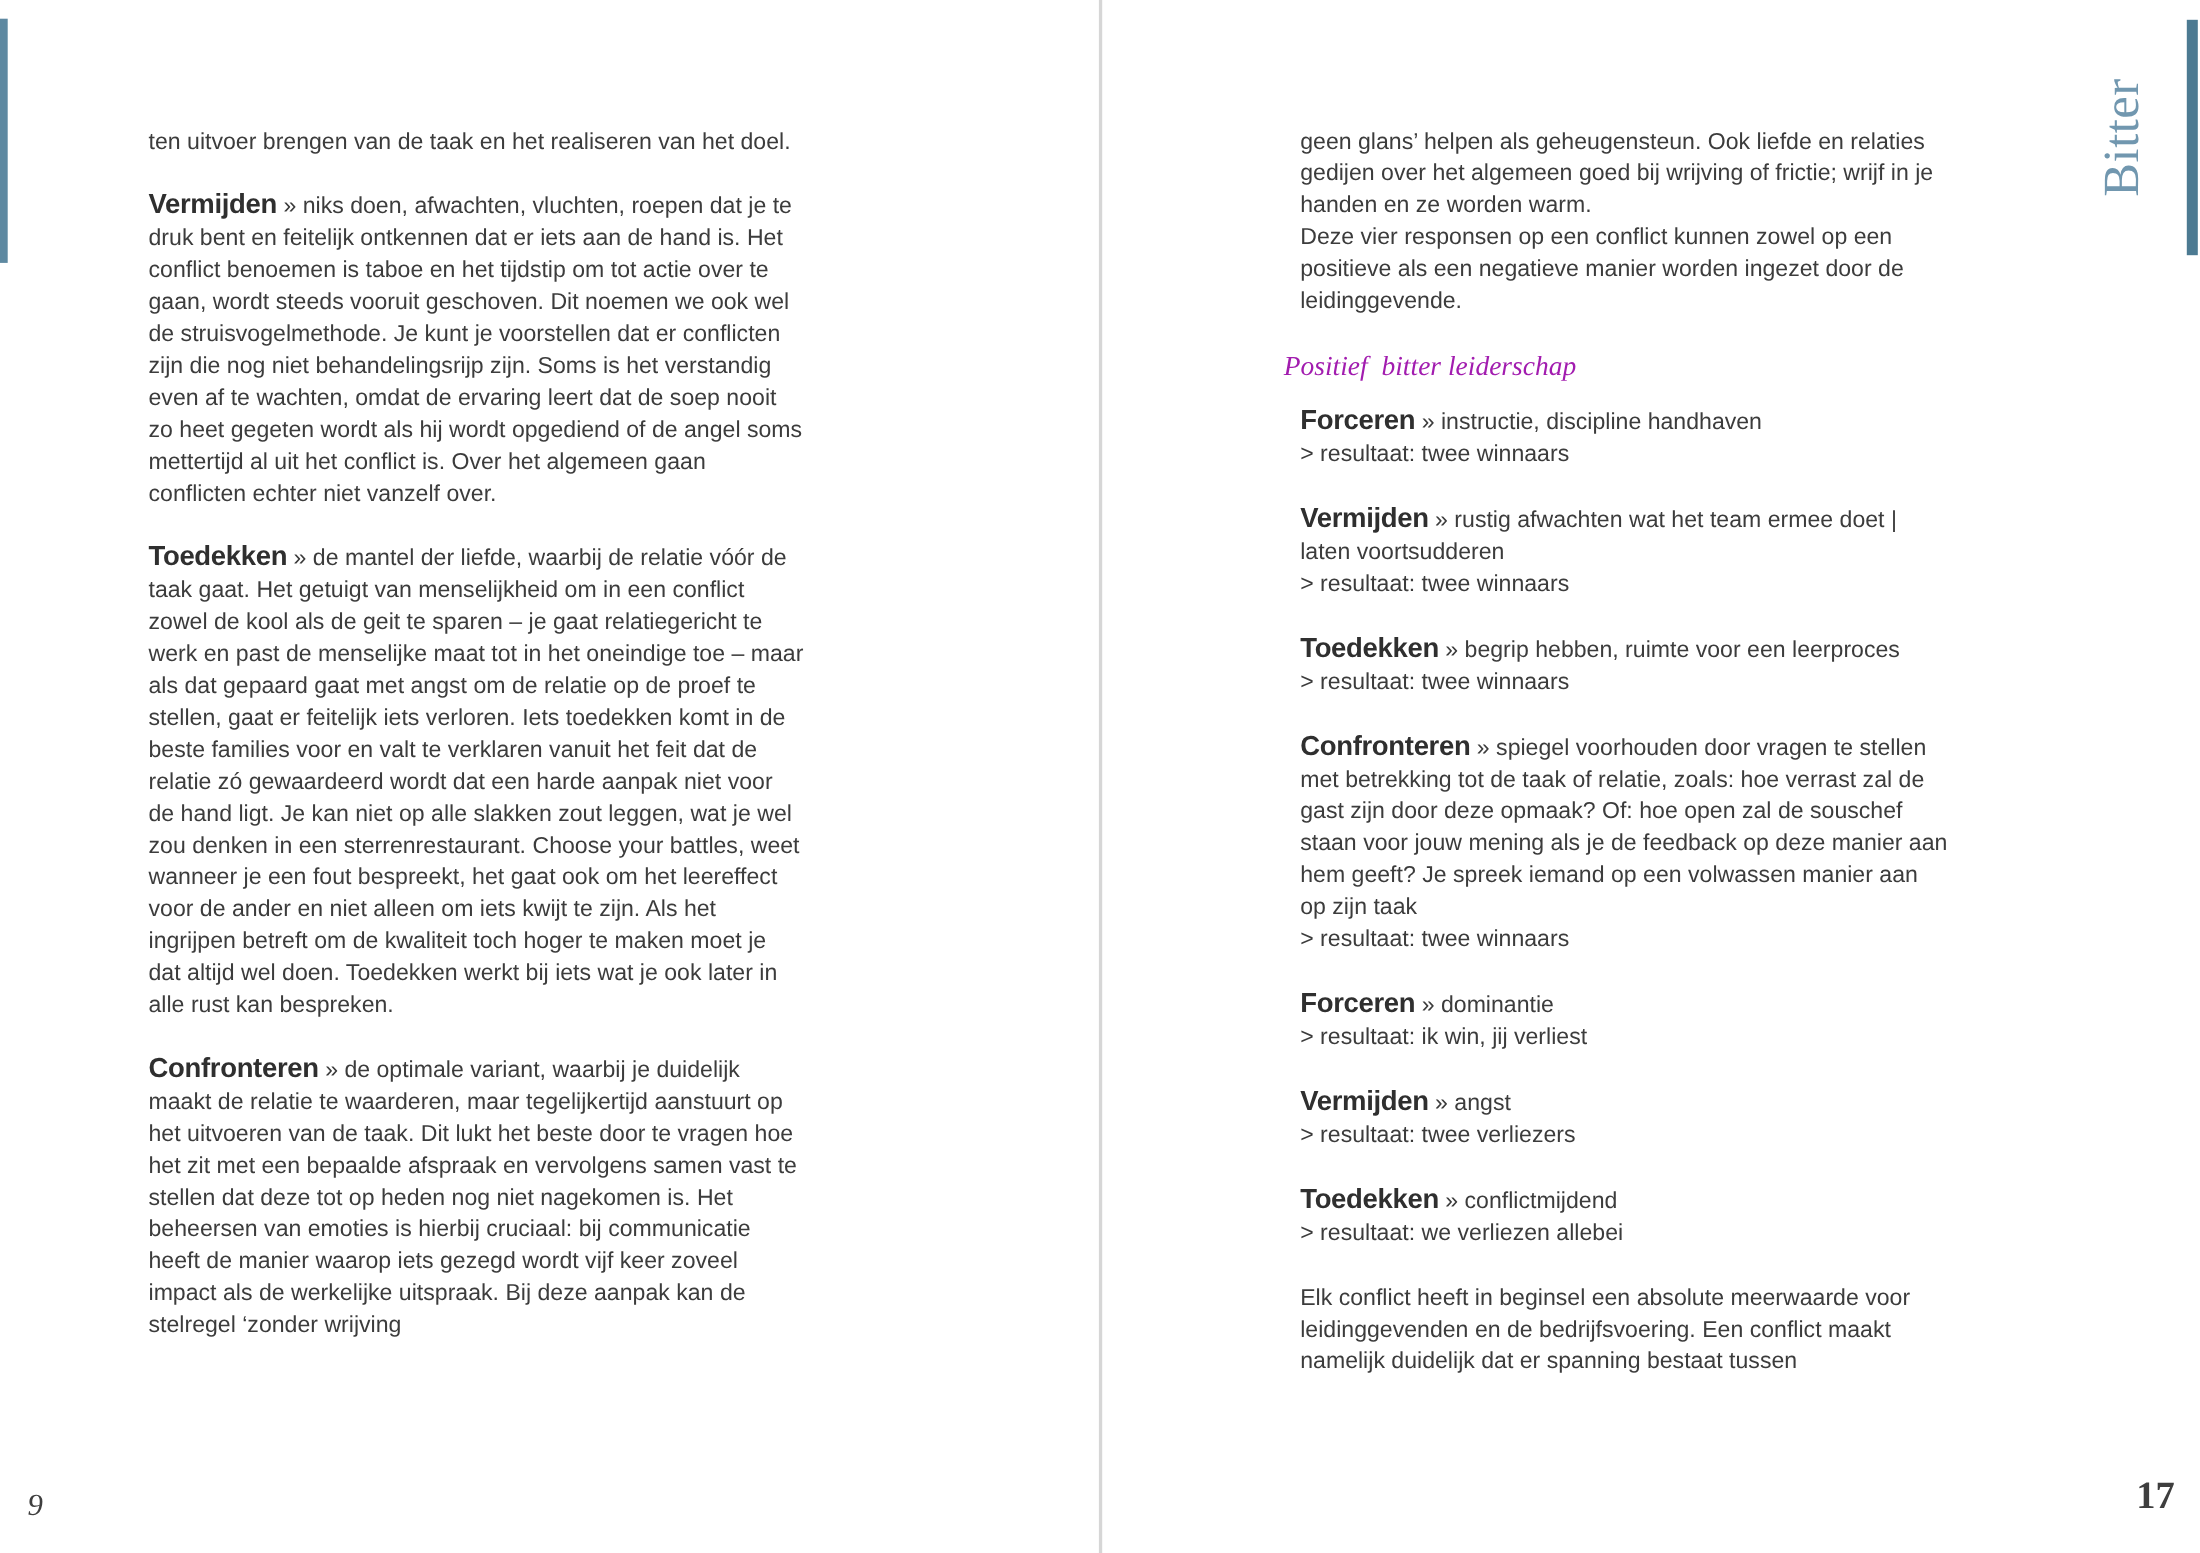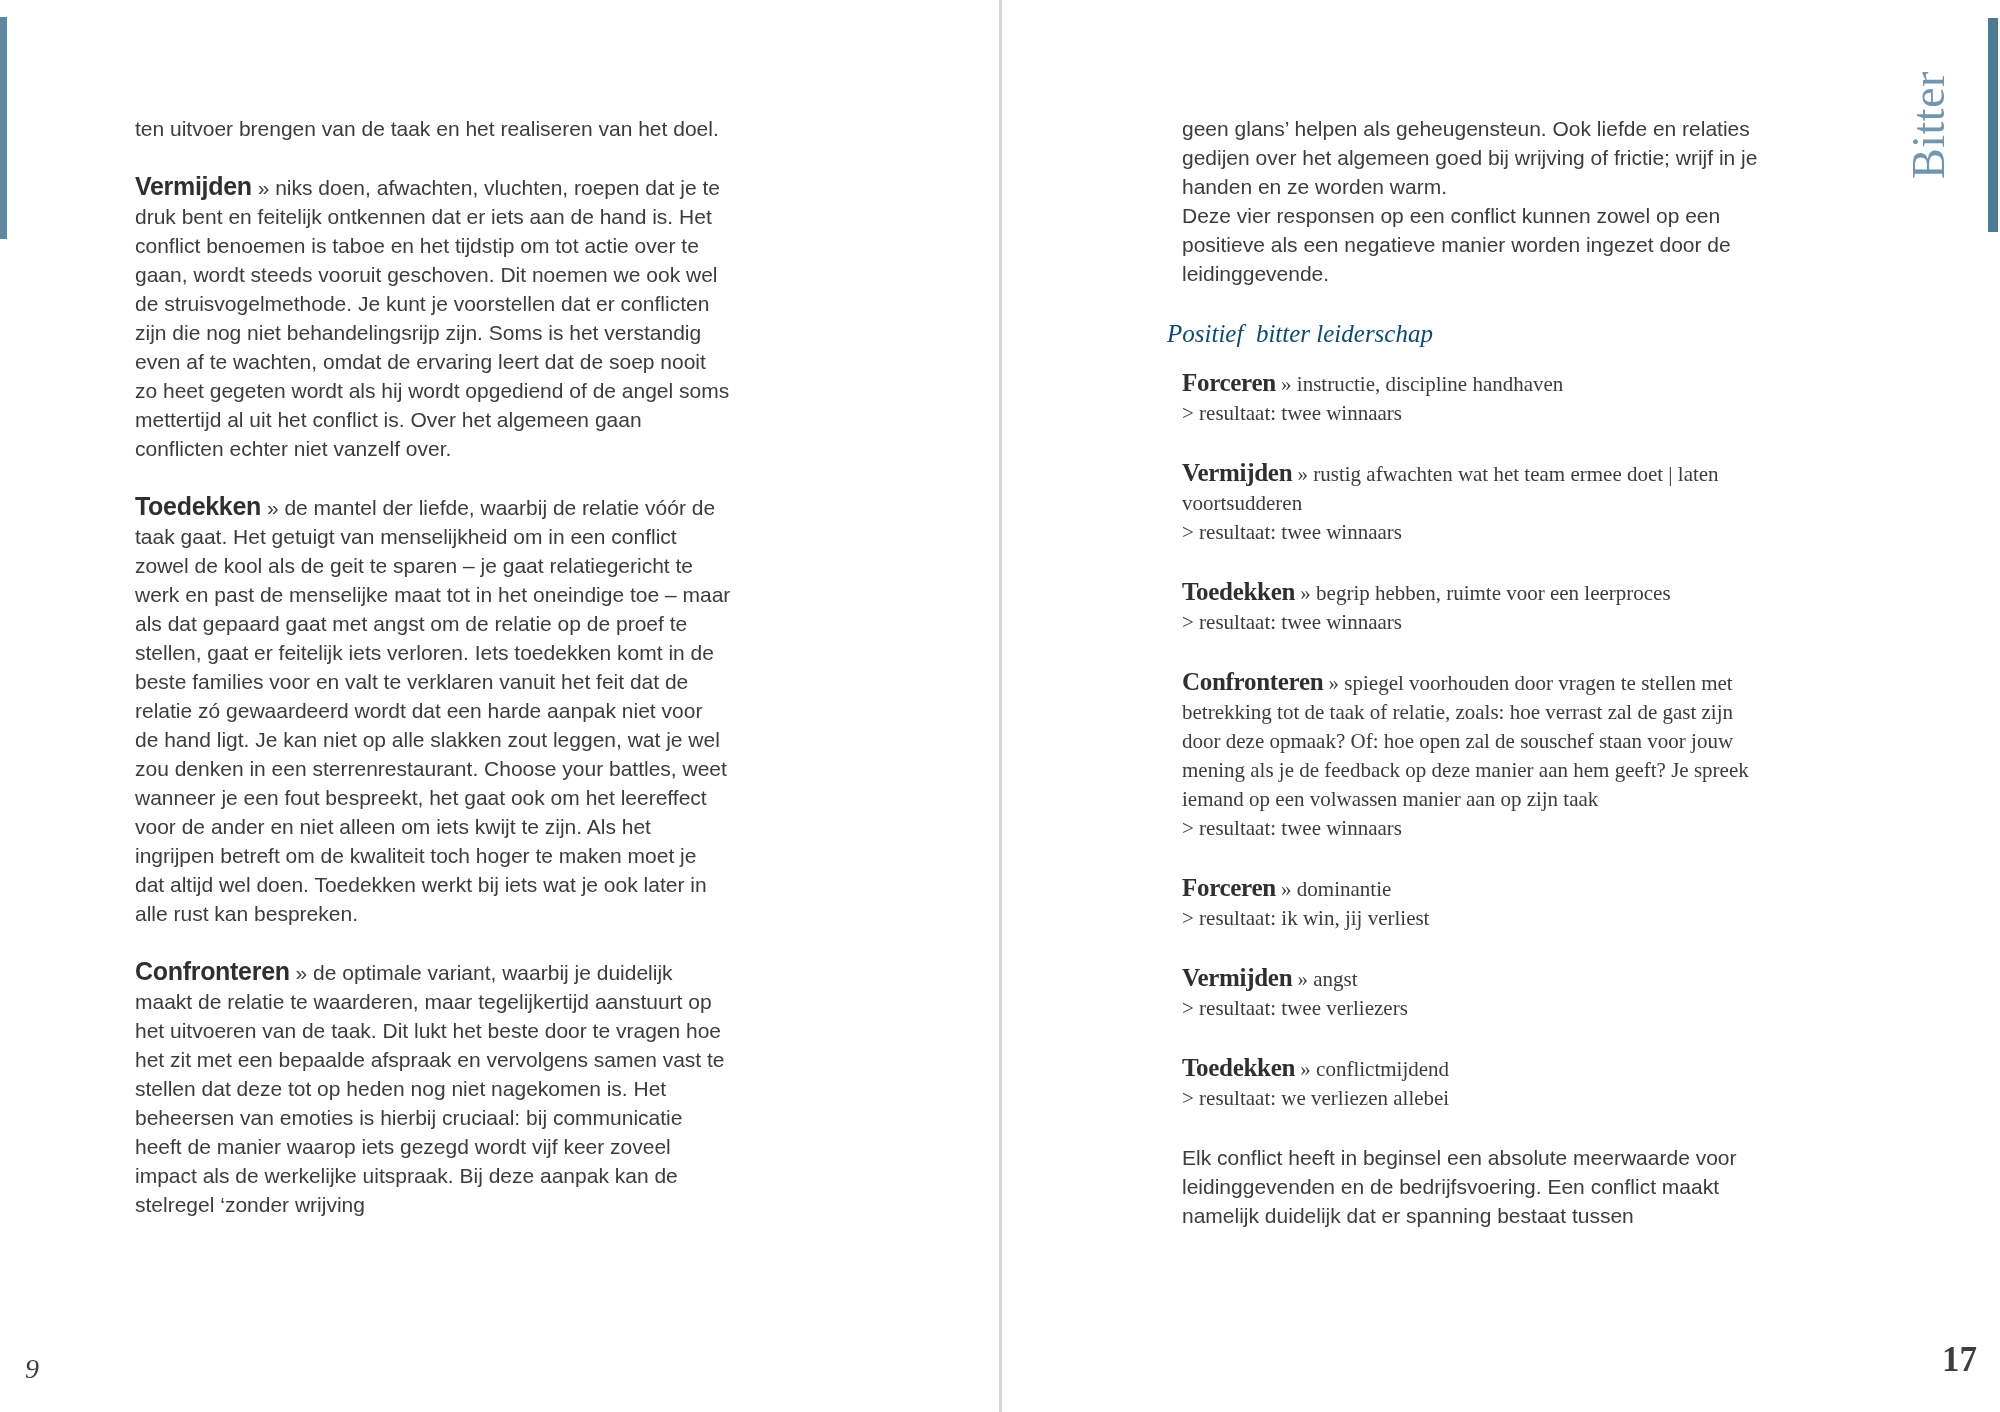--- a/index.html
+++ b/index.html
@@ -18,23 +18,23 @@
   }
   .col{position:absolute;font-size:21px;line-height:29px;text-align:left;}
   #left-col{left:135px;top:114px;width:596px;}
   #right-col{left:1167px;top:114px;width:604px;}
   .para{margin:0 0 29px 0;white-space:pre-wrap;}
   .para:last-child{margin-bottom:0;}
   .lead{font-weight:700;font-size:25px;letter-spacing:-.3px;color:#2f2f2f;}
   .indent{padding-left:15px;}
   .section-heading{
     font-family:"Liberation Serif","DejaVu Serif",serif;font-style:italic;font-weight:400;
-    font-size:25px;line-height:34px;color:#0c4a6e;margin:28px 0 17px 0;white-space:pre-wrap;
+    font-size:25px;line-height:34px;color:#a21caf;margin:28px 0 17px 0;white-space:pre-wrap;
   }
-  .entry{margin:1px 0 30px 0;padding-left:15px;font-family:Liberation Serif, serif;}
+  .entry{margin:1px 0 30px 0;padding-left:15px;}
   .entry p{margin:0;}
   .pagenum{position:absolute;font-family:"Liberation Serif","DejaVu Serif",serif;font-size:28px;color:#3e3e3e;}
   .pagenum-left{left:25px;top:1353px;font-style:italic;}
   .pagenum-right{right:23px;top:1340px;font-weight:700;font-size:35px;}
 </style>
 </head>
 <body>
 
 <div class="spread">
   <div class="bar-left"></div>

